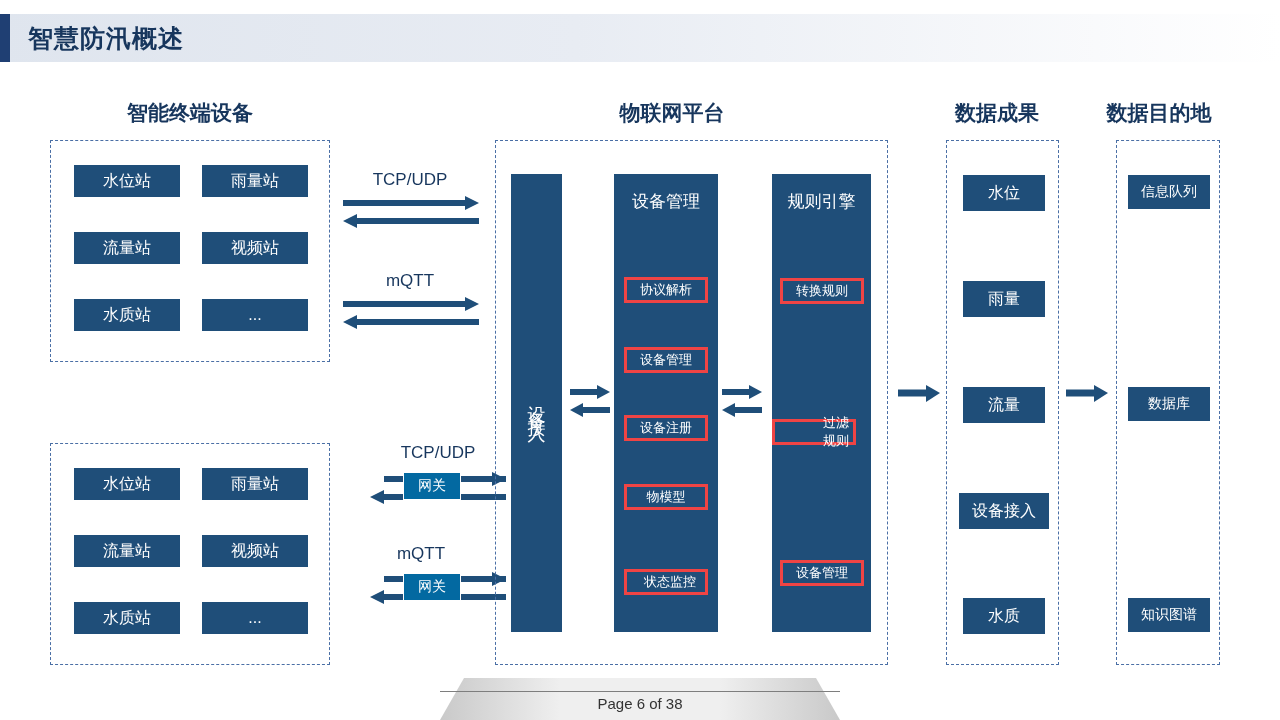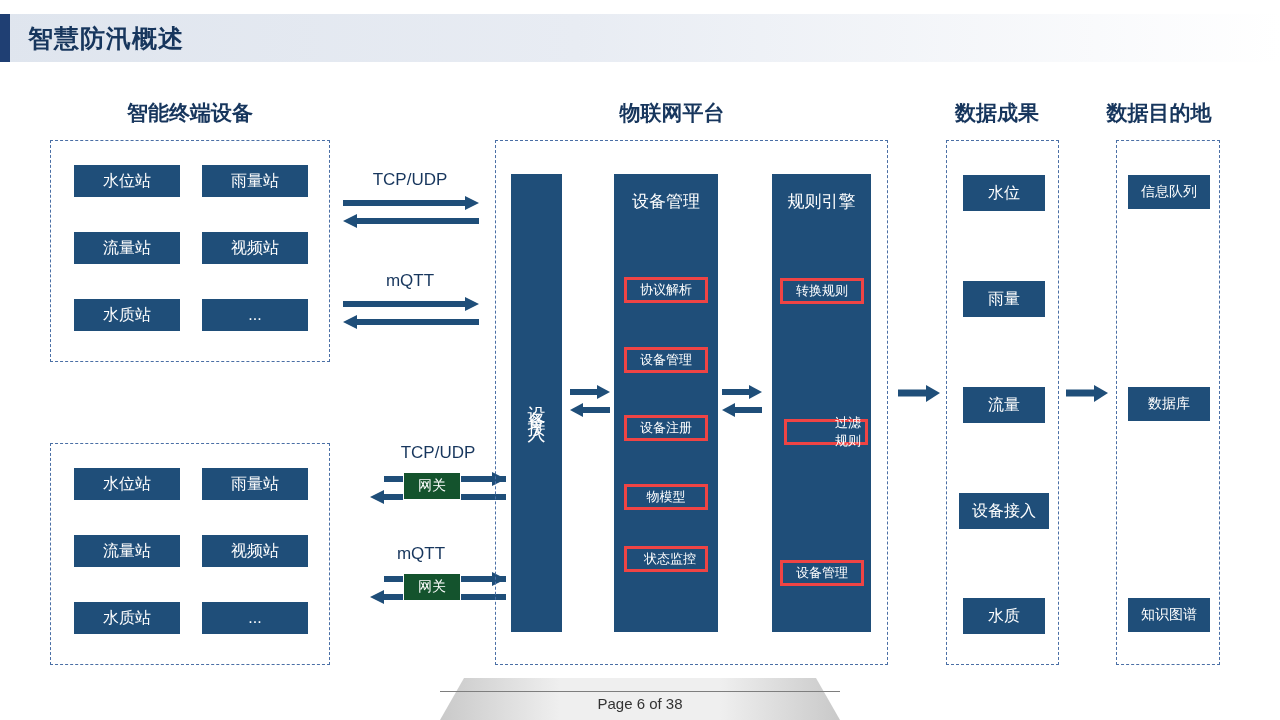--- a/index.html
+++ b/index.html
@@ -82,21 +82,21 @@
     position: absolute;
     font-size: 17px;
     color: #17365d;
     text-align: center;
     white-space: nowrap;
   }
   .gateway {
     position: absolute;
     width: 58px;
     height: 28px;
-    background: #14532d;
+    background: #0369a1;
     color: #fff;
     font-size: 14px;
     display: flex;
     align-items: center;
     justify-content: center;
     border: 1px solid #ffffff;
     box-sizing: border-box;
     z-index: 3;
   }
   
@@ -224,27 +224,27 @@
 <div class="dashed" style="left:495px; top:140px; width:393px; height:525px;">
 
   <div class="bbox vtext" style="left:15px; top:33px; width:51px; height:458px;">设备接入</div>
 
   <div class="bbox" style="left:118px; top:33px; width:104px; height:458px; display:block;">
     <div class="panel-head" style="top:16px;">设备管理</div>
     <div class="inner-item" style="top:103px;">协议解析</div>
     <div class="inner-item" style="top:173px;">设备管理</div>
     <div class="inner-item" style="top:241px;">设备注册</div>
     <div class="inner-item" style="top:310px;">物模型</div>
-    <div class="inner-item" style="top:372px;padding-left:8px;">状态监控</div>
+    <div class="inner-item" style="top:395px;padding-left:8px;">状态监控</div>
   </div>
 
   <div class="bbox" style="left:276px; top:33px; width:99px; height:458px; display:block;">
     <div class="panel-head" style="top:16px;">规则引擎</div>
     <div class="inner-item rule" style="left:8px; top:104px;">转换规则</div>
-    <div class="inner-item rule" style="left:12px; top:245px;padding-left:48px;">过滤规则</div>
+    <div class="inner-item rule" style="left:0; top:245px;padding-left:48px;">过滤规则</div>
     <div class="inner-item rule" style="left:8px; top:386px;">设备管理</div>
   </div>
 </div>
 
 <svg class="arrow-svg" style="left:570px; top:385px;" width="40" height="32">
   <line x1="0" y1="7" x2="27" y2="7" stroke="#1f4e79" stroke-width="6"></line>
   <polygon points="27,0 40,7 27,14" fill="#1f4e79"></polygon>
   <line x1="13" y1="25" x2="40" y2="25" stroke="#1f4e79" stroke-width="6"></line>
   <polygon points="13,18 0,25 13,32" fill="#1f4e79"></polygon>
 </svg>

